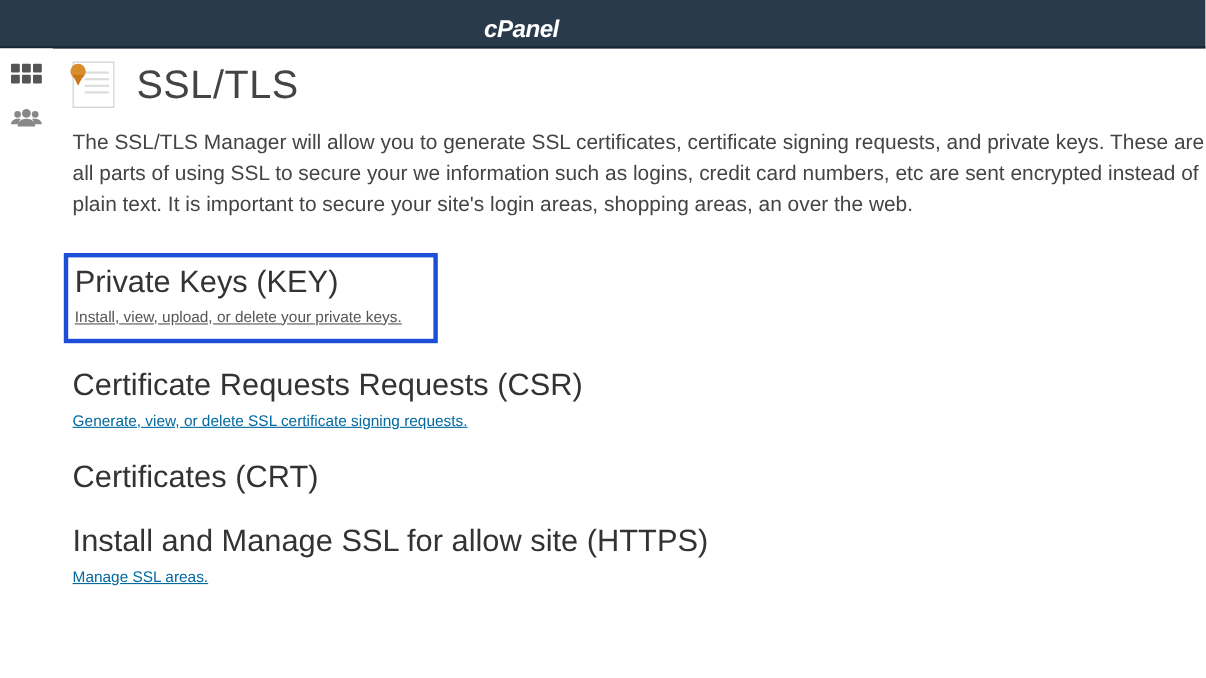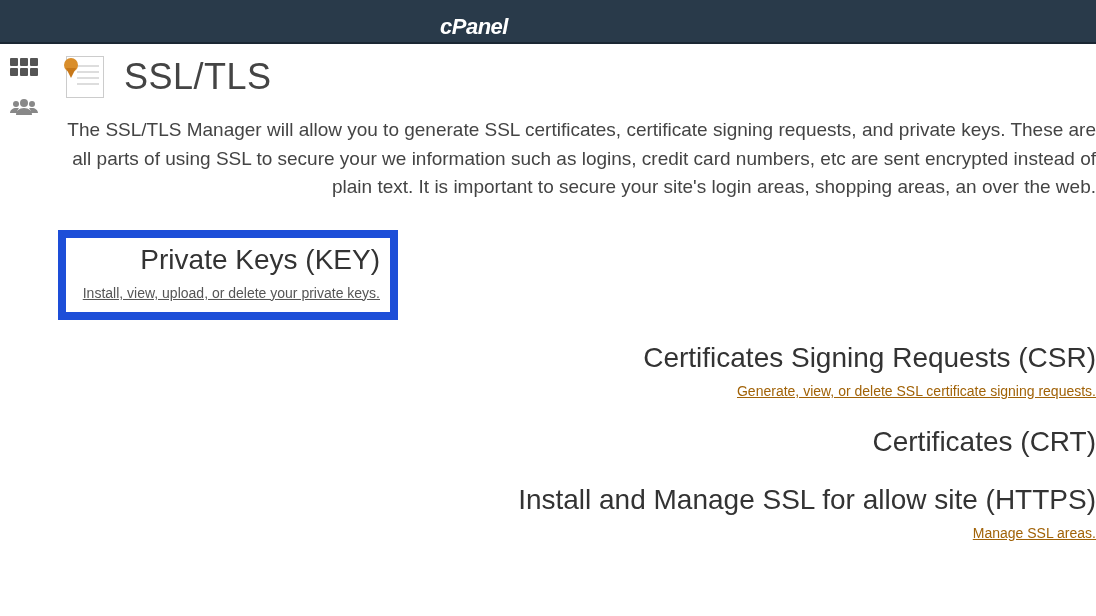--- a/index.html
+++ b/index.html
@@ -25,21 +25,20 @@
     .logo {
       color: #fff;
       font-size: 22px;
       font-weight: bold;
       font-style: italic;
       letter-spacing: -0.5px;
     }
     .container {
       display: flex;
       height: calc(100% - 44px);
-      text-align: right;
     }
     .sidebar {
       width: 48px;
       background: #fff;
       padding-top: 12px;
       display: flex;
       flex-direction: column;
       align-items: center;
       gap: 18px;
     }
@@ -139,35 +138,35 @@
     .intro {
       font-size: 19px;
       color: #444;
       line-height: 1.5;
       margin-bottom: 28px;
     }
     .section {
       margin-bottom: 26px;
     }
     .section.highlighted {
-      border: 8px solid #1d4ed8;
+      border: 4px solid #1d4ed8;
       padding: 6px 10px 10px 6px;
       margin-left: -8px;
       margin-bottom: 22px;
       width: 340px;
     }
     .section-title {
       font-size: 28px;
       font-weight: 400;
       color: #333;
       margin-bottom: 8px;
     }
     .section-link {
       font-size: 14px;
-      color: #a16207;
+      color: #0369a1;
       text-decoration: underline;
       cursor: pointer;
     }
     .section.highlighted .section-link {
       color: #555;
     }
   </style>
 </head>
 <body>
 
@@ -212,21 +211,21 @@
     </div>
 
     <p class="intro">The SSL/TLS Manager will allow you to generate SSL certificates, certificate signing requests, and private keys. These are all parts of using SSL to secure your we information such as logins, credit card numbers, etc are sent encrypted instead of plain text. It is important to secure your site's login areas, shopping areas, an over the web.</p>
 
     <div class="section highlighted">
       <h2 class="section-title">Private Keys (KEY)</h2>
       <a class="section-link">Install, view, upload, or delete your private keys.</a>
     </div>
 
     <div class="section">
-      <h2 class="section-title">Certificates Signing Requests (CSR)</h2>
+      <h2 class="section-title">Certificate Requests Requests (CSR)</h2>
       <a class="section-link">Generate, view, or delete SSL certificate signing requests.</a>
     </div>
 
     <div class="section">
       <h2 class="section-title">Certificates (CRT)</h2>
     </div>
 
     <div class="section">
       <h2 class="section-title">Install and Manage SSL for allow site (HTTPS)</h2>
       <a class="section-link">Manage SSL areas.</a>

